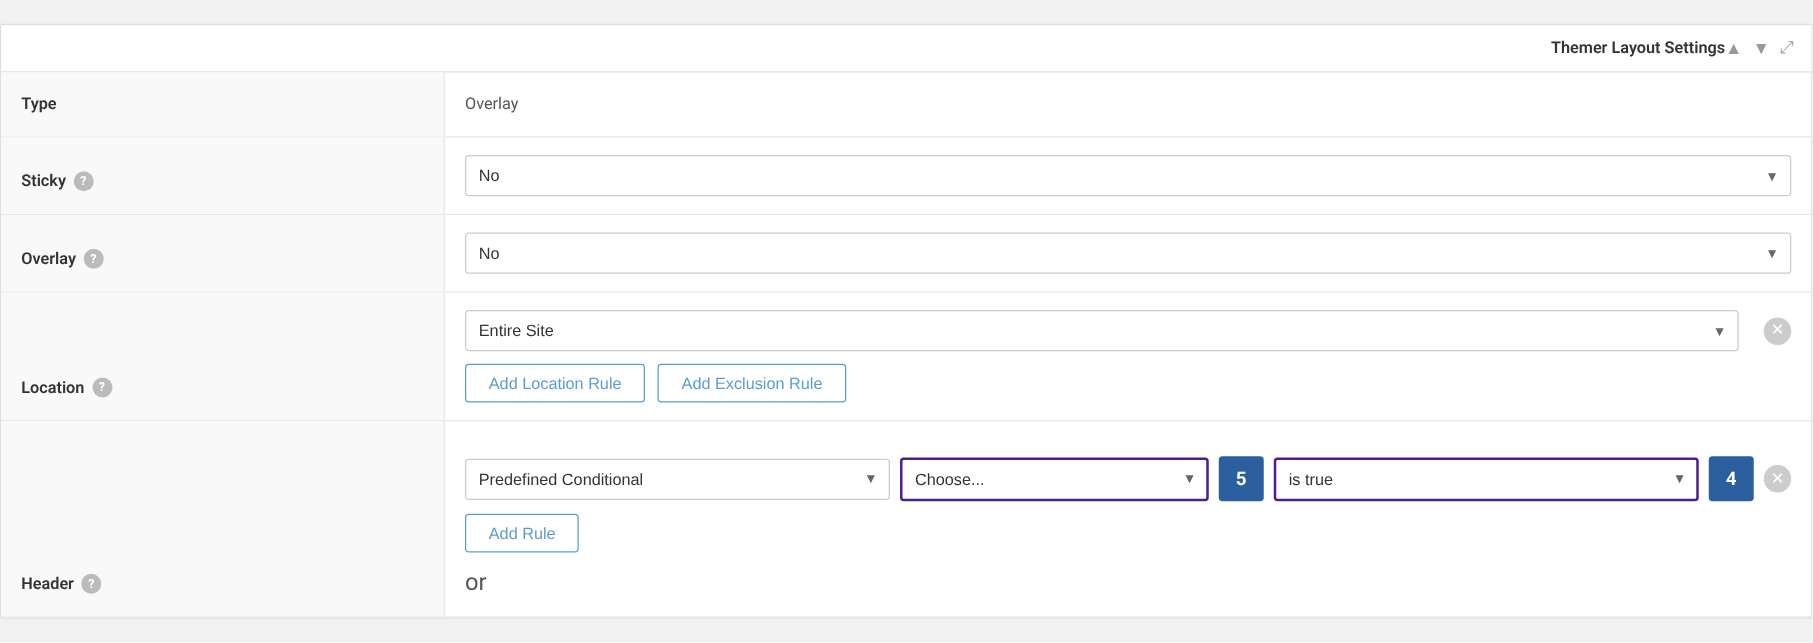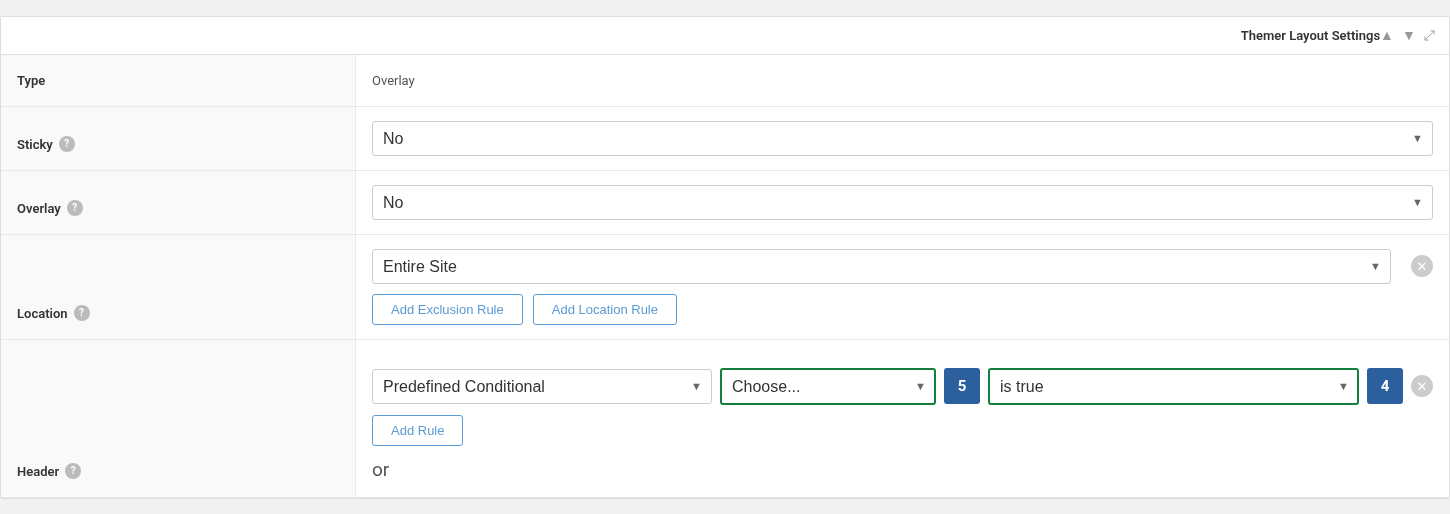--- a/index.html
+++ b/index.html
@@ -93,21 +93,21 @@
     .select-wrapper {
       position: relative;
       width: 100%;
     }
     .select-control {
       width: 100%;
       padding: 8px 32px 8px 10px;
       border: 1px solid #ccc;
       border-radius: 3px;
       background: #fff;
-      font-size: 16px;
+      font-size: 13px;
       color: #333;
       appearance: none;
       -webkit-appearance: none;
       cursor: pointer;
       outline: none;
     }
     .select-arrow {
       position: absolute;
       right: 10px;
       top: 50%;
@@ -154,23 +154,23 @@
       align-items: center;
       gap: 8px;
       width: 100%;
       margin-top: 14px;
     }
     .rule-select-wrapper {
       position: relative;
     }
     .rule-select-1 { width: 340px; }
     .rule-select-2 { flex: 1; }
-    .rule-select-3 { width: 371px; }
+    .rule-select-3 { width: 340px; }
     .rule-select-border-red .select-control {
-      border: 2px solid #15803d;
+      border: 2px solid #4c1d95;
     }
     .badge {
       width: 36px;
       height: 36px;
       border-radius: 3px;
       background: #2c5f9e;
       color: #fff;
       display: flex;
       align-items: center;
       justify-content: center;
@@ -257,22 +257,22 @@
               <option>Entire Site</option>
               <option>Homepage</option>
               <option>Blog</option>
               <option>Archive</option>
             </select>
             <span class="select-arrow">▼</span>
           </div>
           <div class="close-circle">✕</div>
         </div>
         <div class="buttons-row">
+          <button class="btn-outline">Add Location Rule</button>
           <button class="btn-outline">Add Exclusion Rule</button>
-          <button class="btn-outline">Add Location Rule</button>
         </div>
       </div>
     </div>
 
     <div class="row">
       <div class="row-label">
         <span class="row-label-text">Header</span>
         <span class="help-icon">?</span>
       </div>
       <div class="row-content">

